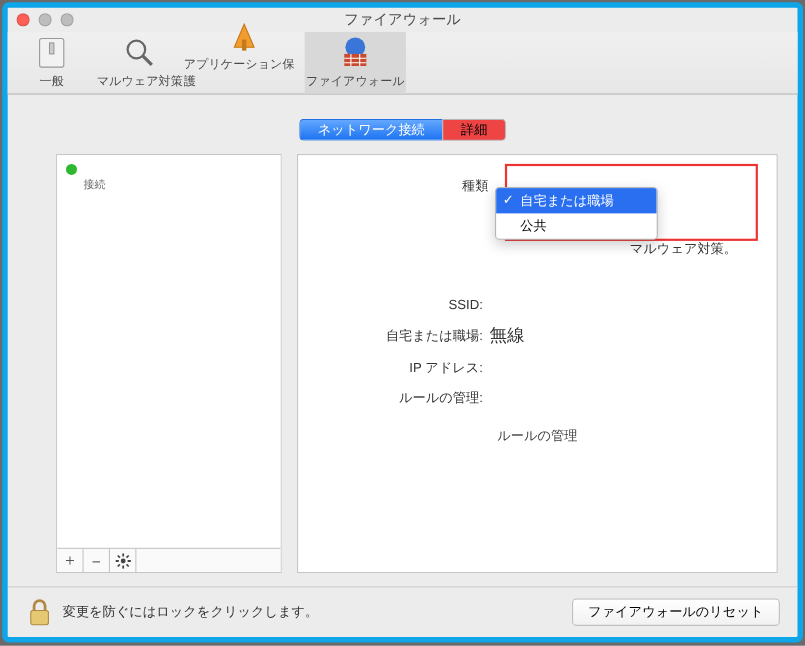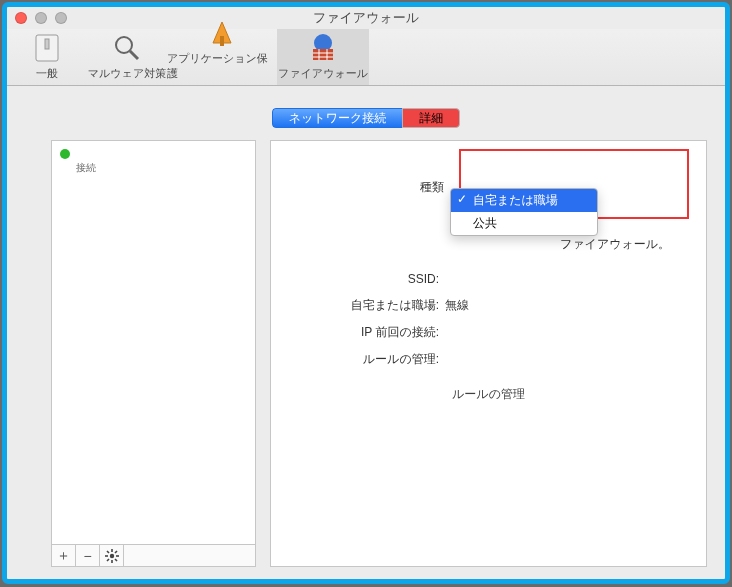--- a/index.html
+++ b/index.html
@@ -30,21 +30,21 @@
   .item { padding: 6px 8px 2px 8px; }
   .item .row1 { display: flex; align-items: center; gap: 6px; }
   .statusdot { width: 10px; height: 10px; border-radius: 50%; background: #2eb82e; }
   .item .name { font-size: 12px; color: #333; background: #fff; height: 14px; flex: 1; }
   .item .sub { font-size: 10px; color: #666; padding-left: 16px; }
   .sbfoot { height: 22px; border-top: 1px solid #c6c6c6; background: #fafafa; display: flex; }
   .sbfoot button { width: 24px; border: none; border-right: 1px solid #c6c6c6; background: transparent; font-size: 14px; color: #555; cursor: pointer; display: flex; align-items: center; justify-content: center; }
   .detail { flex: 1; border: 1px solid #c6c6c6; background: #fff; padding: 18px 18px 12px 18px; display: flex; flex-direction: column; gap: 10px; position: relative; }
   .frow { display: flex; align-items: center; gap: 6px; }
   .flabel { width: 150px; text-align: right; font-size: 12px; color: #333; }
-  .fval { font-size: 12px; color: #333; width: 170px; min-height: 16px; }
+  .fval { font-size: 16px; color: #333; width: 170px; min-height: 16px; }
   .desc { font-size: 12px; color: #333; text-align: right; padding-right: 18px; }
   .redbox { position: absolute; border: 2px solid #e33; pointer-events: none; }
   .dropdown { position: relative; width: 148px; }
   .dropdown .menu { position: absolute; top: 0; left: 0; right: 0; background: #fff; border: 1px solid #b5b5b5; border-radius: 4px; box-shadow: 0 4px 12px rgba(0,0,0,.2); overflow: hidden; }
   .dropdown .opt { font-size: 12px; padding: 3px 8px 3px 22px; position: relative; cursor: pointer; }
   .dropdown .opt.sel { background: #2a6ff0; color: #fff; }
   .dropdown .opt.sel::before { content: "✓"; position: absolute; left: 6px; }
   .link { color: #404040; font-size: 12px; text-align: center; cursor: pointer; margin-top: 8px; }
   .footer { height: 46px; border-top: 1px solid #cdcdcd; display: flex; align-items: center; padding: 0 16px; justify-content: space-between; }
   .lockwrap { display: flex; align-items: center; gap: 8px; font-size: 12px; color: #333; }
@@ -145,46 +145,58 @@
                 <line x1="10" y1="4" x2="12" y2="2"></line>
               </g>
             </svg>
         </button>
       </div>
     </div>
 
     <div class="detail">
       <div class="redbox" style="top:8px; left:188px; width:230px; height:70px;"></div>
 
-      <div class="frow" style="margin-top:20px;">
+      <div class="frow" style="margin-top:2px;">
         <div class="flabel" style="width:155px;">種類</div>
         <div class="dropdown">
           <div class="menu">
             <div class="opt sel">自宅または職場</div>
             <div class="opt">公共</div>
           </div>
         </div>
       </div>
 
-      <div class="desc" style="margin-top:30px;">ファイアウォール。</div>
-
-      <div class="frow" style="margin-top:8px;justify-content:space-between;">
+      <div class="desc" style="margin-top:30px;">マルウェア対策。</div>
+
+      <div class="frow" style="margin-top:24px;justify-content:space-between;">
         <div class="flabel">SSID:</div>
         <div class="fval"></div>
       </div>
       <div class="frow">
         <div class="flabel">自宅または職場:</div>
         <div class="fval">無線</div>
       </div>
       <div class="frow">
-        <div class="flabel">IP 前回の接続:</div>
+        <div class="flabel">IP アドレス:</div>
         <div class="fval"></div>
       </div>
       <div class="frow">
         <div class="flabel">ルールの管理:</div>
         <div class="fval"></div>
       </div>
 
       <div class="link">ルールの管理</div>
     </div>
   </div>
 
+  <div class="footer">
+    <div class="lockwrap">
+      <div class="lockic">
+        <svg width="26" height="28" viewBox="0 0 26 28">
+            <path d="M8 12 V8 a5 5 0 0 1 10 0 v4" fill="none" stroke="#b08840" stroke-width="2.5"></path>
+            <rect x="5" y="12" width="16" height="13" rx="2" fill="#e6c873" stroke="#b08840"></rect>
+          </svg>
+      </div>
+      <span>変更を防ぐにはロックをクリックします。</span>
+    </div>
+    <button class="resetbtn">ファイアウォールのリセット</button>
+  </div>
 </div>
 
 </body></html>

